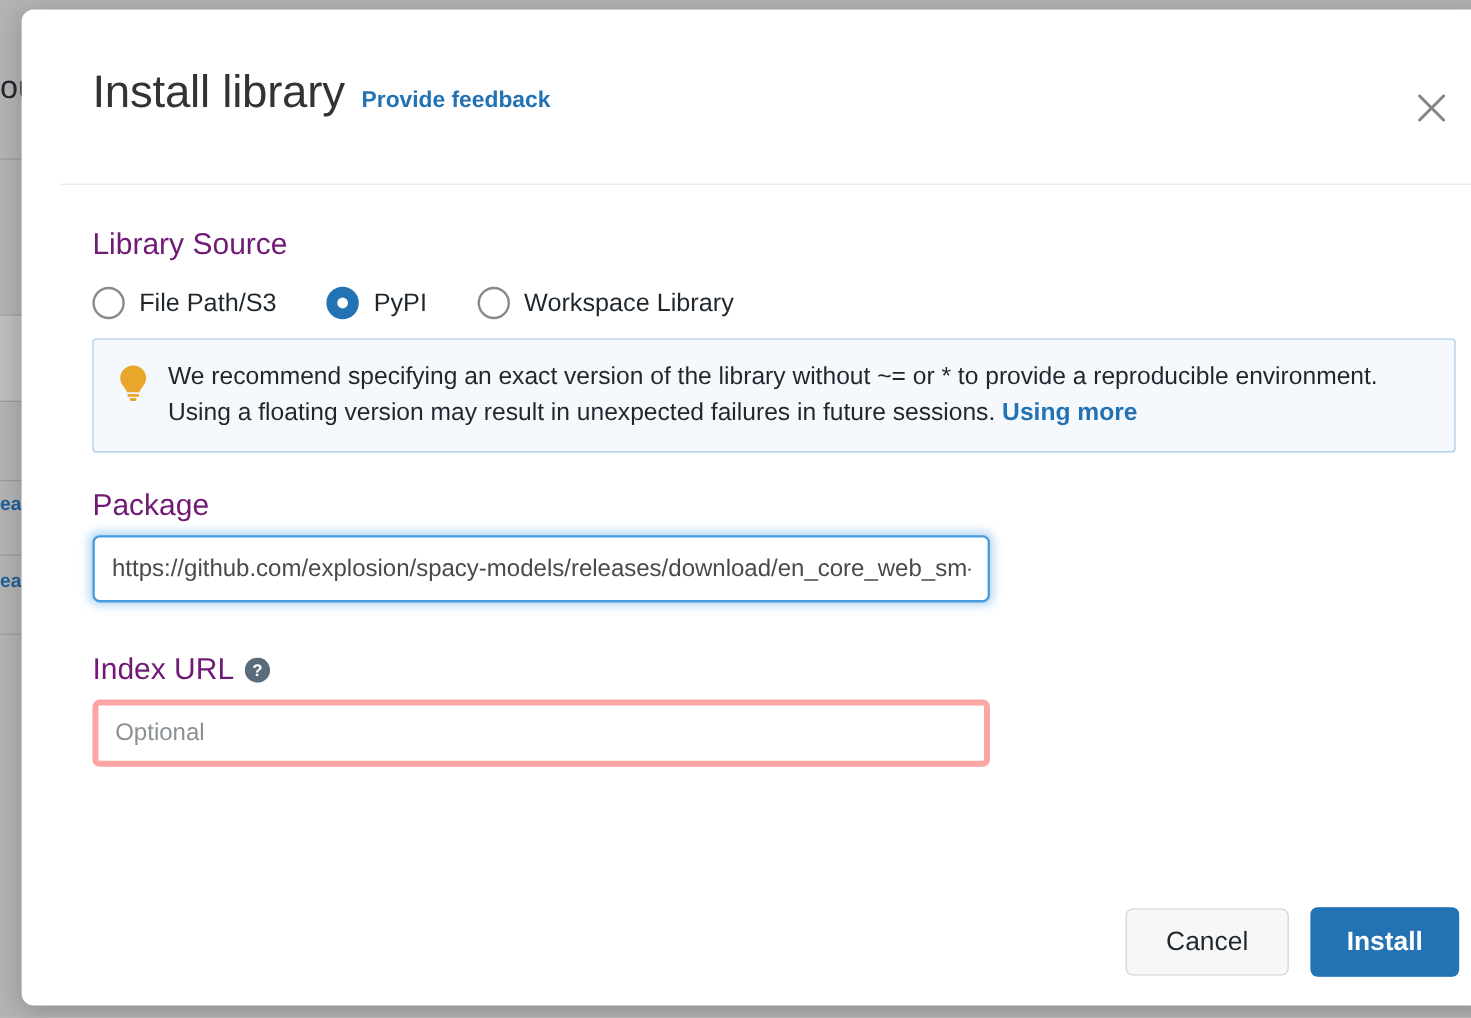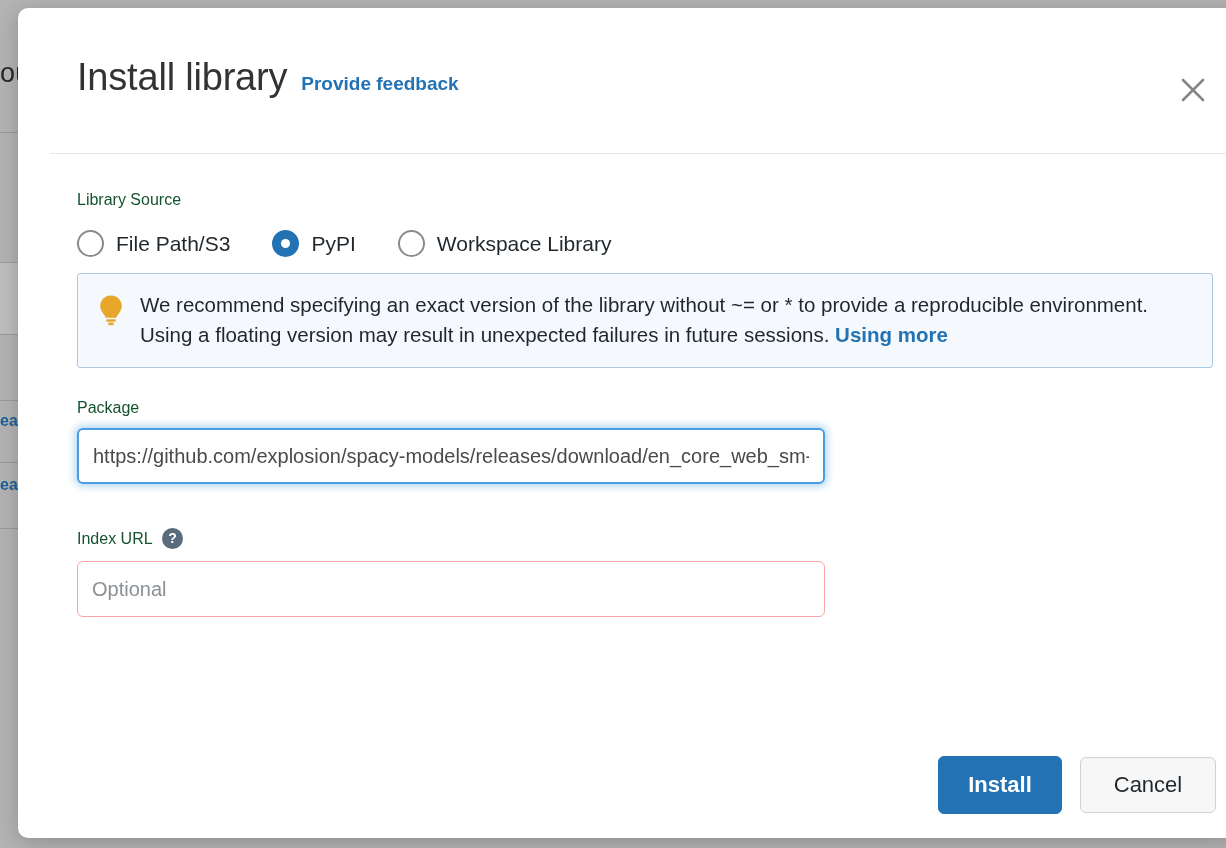--- a/index.html
+++ b/index.html
@@ -119,22 +119,22 @@
     padding: 0;
   }
   .close-btn svg { display: block; }
 
   
   .modal-body {
     position: relative;
     padding: 0 27px;
   }
   .field-label {
-    font-size: 16px;
-    color: #14532d;
+    font-size: 25px;
+    color: #701a75;
     margin: 0;
     line-height: 1;
   }
 
   
   .source-block { padding-top: 38px; }
   .radio-row {
     display: flex;
     align-items: center;
     gap: 0;
@@ -221,21 +221,21 @@
     margin-top: 12px;
     background: #ffffff;
     outline: none;
   }
   .input-focused {
     border: 2px solid #4a9be0;
     box-shadow: 0 0 7px 3px rgba(102,175,233,.45);
     color: #4a4a4a;
   }
   .input-plain {
-    border: 1px solid #fca5a5;
+    border: 5px solid #fca5a5;
     color: #ef4444;
   }
   .input-plain::placeholder { color: #8b9094; opacity: 1; }
 
   
   .index-block { margin-top: 44px; }
   .label-with-help {
     display: flex;
     align-items: center;
     gap: 9px;
@@ -366,17 +366,17 @@
             <text x="10.5" y="15.4" text-anchor="middle" font-family="Liberation Sans, sans-serif" font-size="14" font-weight="bold" fill="#ffffff">?</text>
           </svg>
         </span>
       </div>
       <input class="input-base input-plain" type="text" placeholder="Optional" style="">
     </div>
 
   </div>
 
   <div class="modal-footer">
+    <button class="btn btn-cancel">Cancel</button>
     <button class="btn btn-install">Install</button>
-    <button class="btn btn-cancel">Cancel</button>
   </div>
 
 </div>
 
 </body></html>

